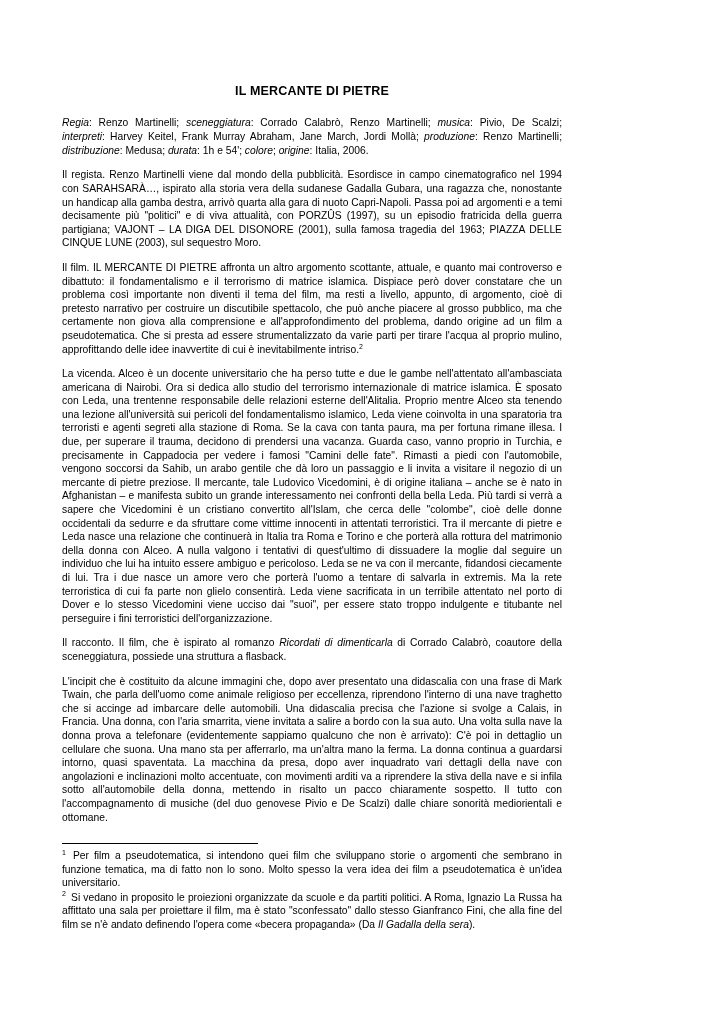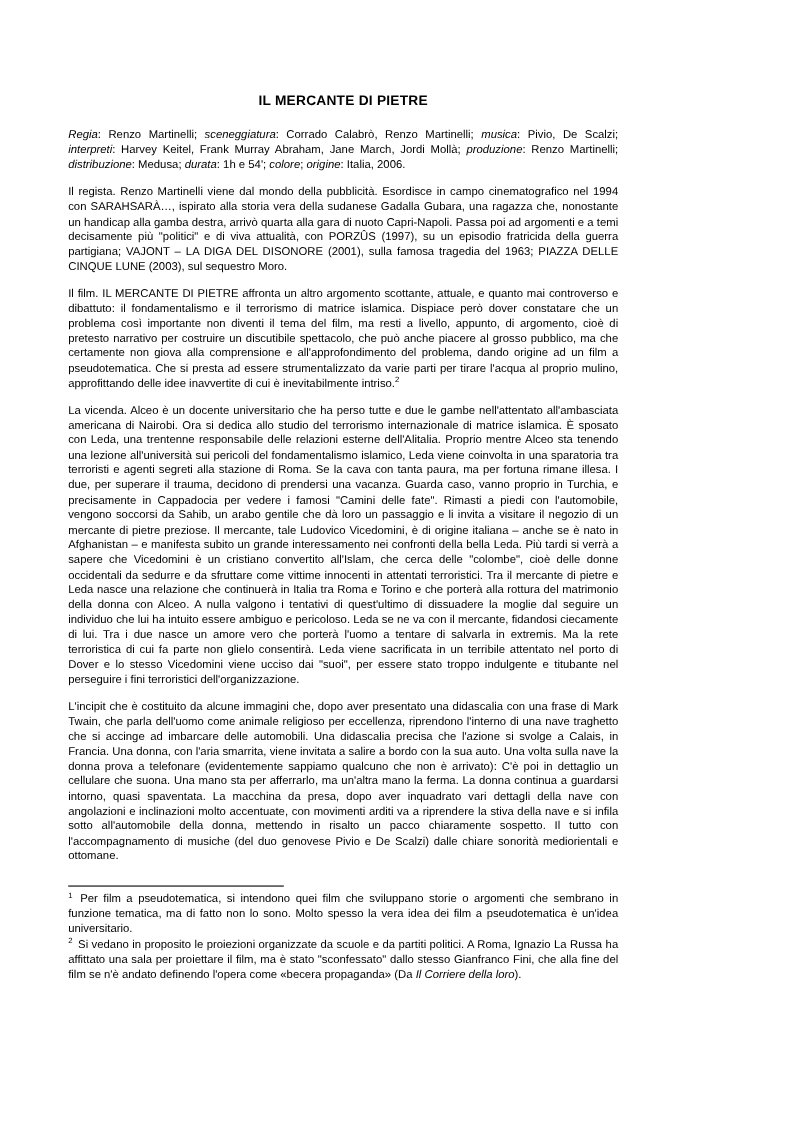--- a/index.html
+++ b/index.html
@@ -77,22 +77,23 @@
   <div class="doc-title">IL MERCANTE DI PIETRE</div>
 
   <p class="credits"><i>Regia</i><span>: Renzo Martinelli; </span><i>sceneggiatura</i><span>: Corrado Calabrò, Renzo Martinelli; </span><i>musica</i><span>: Pivio, De Scalzi; </span><i>interpreti</i><span>: Harvey Keitel, Frank Murray Abraham, Jane March, Jordi Mollà; </span><i>produzione</i><span>: Renzo Martinelli; </span><i>distribuzione</i><span>: Medusa; </span><i>durata</i><span>: 1h e 54'; </span><i>colore</i><span>; </span><i>origine</i><span>: Italia, 2006.</span></p>
 
   <p><b>Il regista.</b><span> Renzo Martinelli viene dal mondo della pubblicità. Esordisce in campo cinematografico nel 1994 con SARAHSARÀ…, ispirato alla storia vera della sudanese Gadalla Gubara, una ragazza che, nonostante un handicap alla gamba destra, arrivò quarta alla gara di nuoto Capri-Napoli. Passa poi ad argomenti e a temi decisamente più "politici" e di viva attualità, con PORZÛS (1997), su un episodio fratricida della guerra partigiana; VAJONT – LA DIGA DEL DISONORE (2001), sulla famosa tragedia del 1963; PIAZZA DELLE CINQUE LUNE (2003), sul sequestro Moro.</span></p>
 
   <p><b>Il film.</b><span> IL MERCANTE DI PIETRE affronta un altro <b>argomento</b> scottante, attuale, e quanto mai controverso e dibattuto: il fondamentalismo e il terrorismo di matrice islamica. Dispiace però dover constatare che un problema così importante non diventi il <b>tema</b> del film, ma resti a livello, appunto, di argomento, cioè di pretesto narrativo per costruire un discutibile spettacolo, che può anche piacere al grosso pubblico, ma che certamente non giova alla comprensione e all'approfondimento del problema, dando origine ad un film a <b>pseudotematica</b>. Che si presta ad essere strumentalizzato da varie parti per tirare l'acqua al proprio mulino, approfittando delle <b>idee inavvertite</b> di cui è inevitabilmente intriso.<sup>2</sup></span></p>
 
   <p><b>La vicenda.</b><span> Alceo è un docente universitario che ha perso tutte e due le gambe nell'attentato all'ambasciata americana di Nairobi. Ora si dedica allo studio del terrorismo internazionale di matrice islamica. È sposato con Leda, una trentenne responsabile delle relazioni esterne dell'Alitalia. Proprio mentre Alceo sta tenendo una lezione all'università sui pericoli del fondamentalismo islamico, Leda viene coinvolta in una sparatoria tra terroristi e agenti segreti alla stazione di Roma. Se la cava con tanta paura, ma per fortuna rimane illesa. I due, per superare il trauma, decidono di prendersi una vacanza. Guarda caso, vanno proprio in Turchia, e precisamente in Cappadocia per vedere i famosi "Camini delle fate". Rimasti a piedi con l'automobile, vengono soccorsi da Sahib, un arabo gentile che dà loro un passaggio e li invita a visitare il negozio di un mercante di pietre preziose. Il mercante, tale Ludovico Vicedomini, è di origine italiana – anche se è nato in Afghanistan – e manifesta subito un grande interessamento nei confronti della bella Leda. Più tardi si verrà a sapere che Vicedomini è un cristiano convertito all'Islam, che cerca delle "colombe", cioè delle donne occidentali da sedurre e da sfruttare come vittime innocenti in attentati terroristici. Tra il mercante di pietre e Leda nasce una relazione che continuerà in Italia tra Roma e Torino e che porterà alla rottura del matrimonio della donna con Alceo. A nulla valgono i tentativi di quest'ultimo di dissuadere la moglie dal seguire un individuo che lui ha intuito essere ambiguo e pericoloso. Leda se ne va con il mercante, fidandosi ciecamente di lui. Tra i due nasce un amore vero che porterà l'uomo a tentare di salvarla in extremis. Ma la rete terroristica di cui fa parte non glielo consentirà. Leda viene sacrificata in un terribile attentato nel porto di Dover e lo stesso Vicedomini viene ucciso dai "suoi", per essere stato troppo indulgente e titubante nel perseguire i fini terroristici dell'organizzazione.</span></p>
 
+  <p><b>Il racconto.</b><span> Il film, che è ispirato al romanzo <i>Ricordati di dimenticarla</i> di Corrado Calabrò, coautore della sceneggiatura, possiede una <b>struttura a flasback</b>.</span></p>
 
   <p><b>L'incipit</b><span> che è costituito da alcune immagini che, dopo aver presentato una <b>didascalia</b> con una frase di Mark Twain, che parla dell'uomo come animale religioso per eccellenza, riprendono l'interno di una nave traghetto che si accinge ad imbarcare delle automobili. Una didascalia precisa che l'azione si svolge a Calais, in Francia. Una donna, con l'aria smarrita, viene invitata a salire a bordo con la sua auto. Una volta sulla nave la donna prova a telefonare (evidentemente sappiamo qualcuno che non è arrivato): C'è poi <b>in dettaglio</b> un cellulare che suona. Una mano sta per afferrarlo, ma un'altra mano la ferma. La donna continua a guardarsi intorno, quasi spaventata. La macchina da presa, dopo aver inquadrato vari dettagli della nave con <b>angolazioni e inclinazioni</b> molto accentuate, con <b>movimenti</b> arditi va a riprendere la stiva della nave e si infila sotto all'automobile della donna, mettendo in risalto un pacco chiaramente sospetto. Il tutto con l'accompagnamento di <b>musiche</b> (del duo genovese Pivio e De Scalzi) dalle chiare sonorità mediorientali e ottomane.</span></p>
 
   <div class="footnotes">
     <div class="fn-rule"></div>
     <p class="fn"><sup>1</sup><span> Per film a <b>pseudotematica</b>, si intendono quei film che sviluppano storie o argomenti che sembrano in funzione tematica, ma di fatto non lo sono. Molto spesso la vera idea dei film a pseudotematica è un'idea <b>universitario</b>.</span></p>
-    <p class="fn"><sup>2</sup><span> Si vedano in proposito le proiezioni organizzate da scuole e da partiti politici. A Roma, Ignazio La Russa ha affittato una sala per proiettare il film, ma è stato "sconfessato" dallo stesso Gianfranco Fini, che alla fine del film se n'è andato definendo l'opera come «becera propaganda» (Da <i>Il Corriere della loro</i>).</span></p>
+    <p class="fn"><sup>2</sup><span> Si vedano in proposito le proiezioni organizzate da scuole e da partiti politici. A Roma, Ignazio La Russa ha affittato una sala per proiettare il film, ma è stato "sconfessato" dallo stesso Gianfranco Fini, che alla fine del film se n'è andato definendo l'opera come «becera propaganda» (Da <i>Il Gadalla della sera</i>).</span></p>
   </div>
 
 </div>
 
 </body></html>

